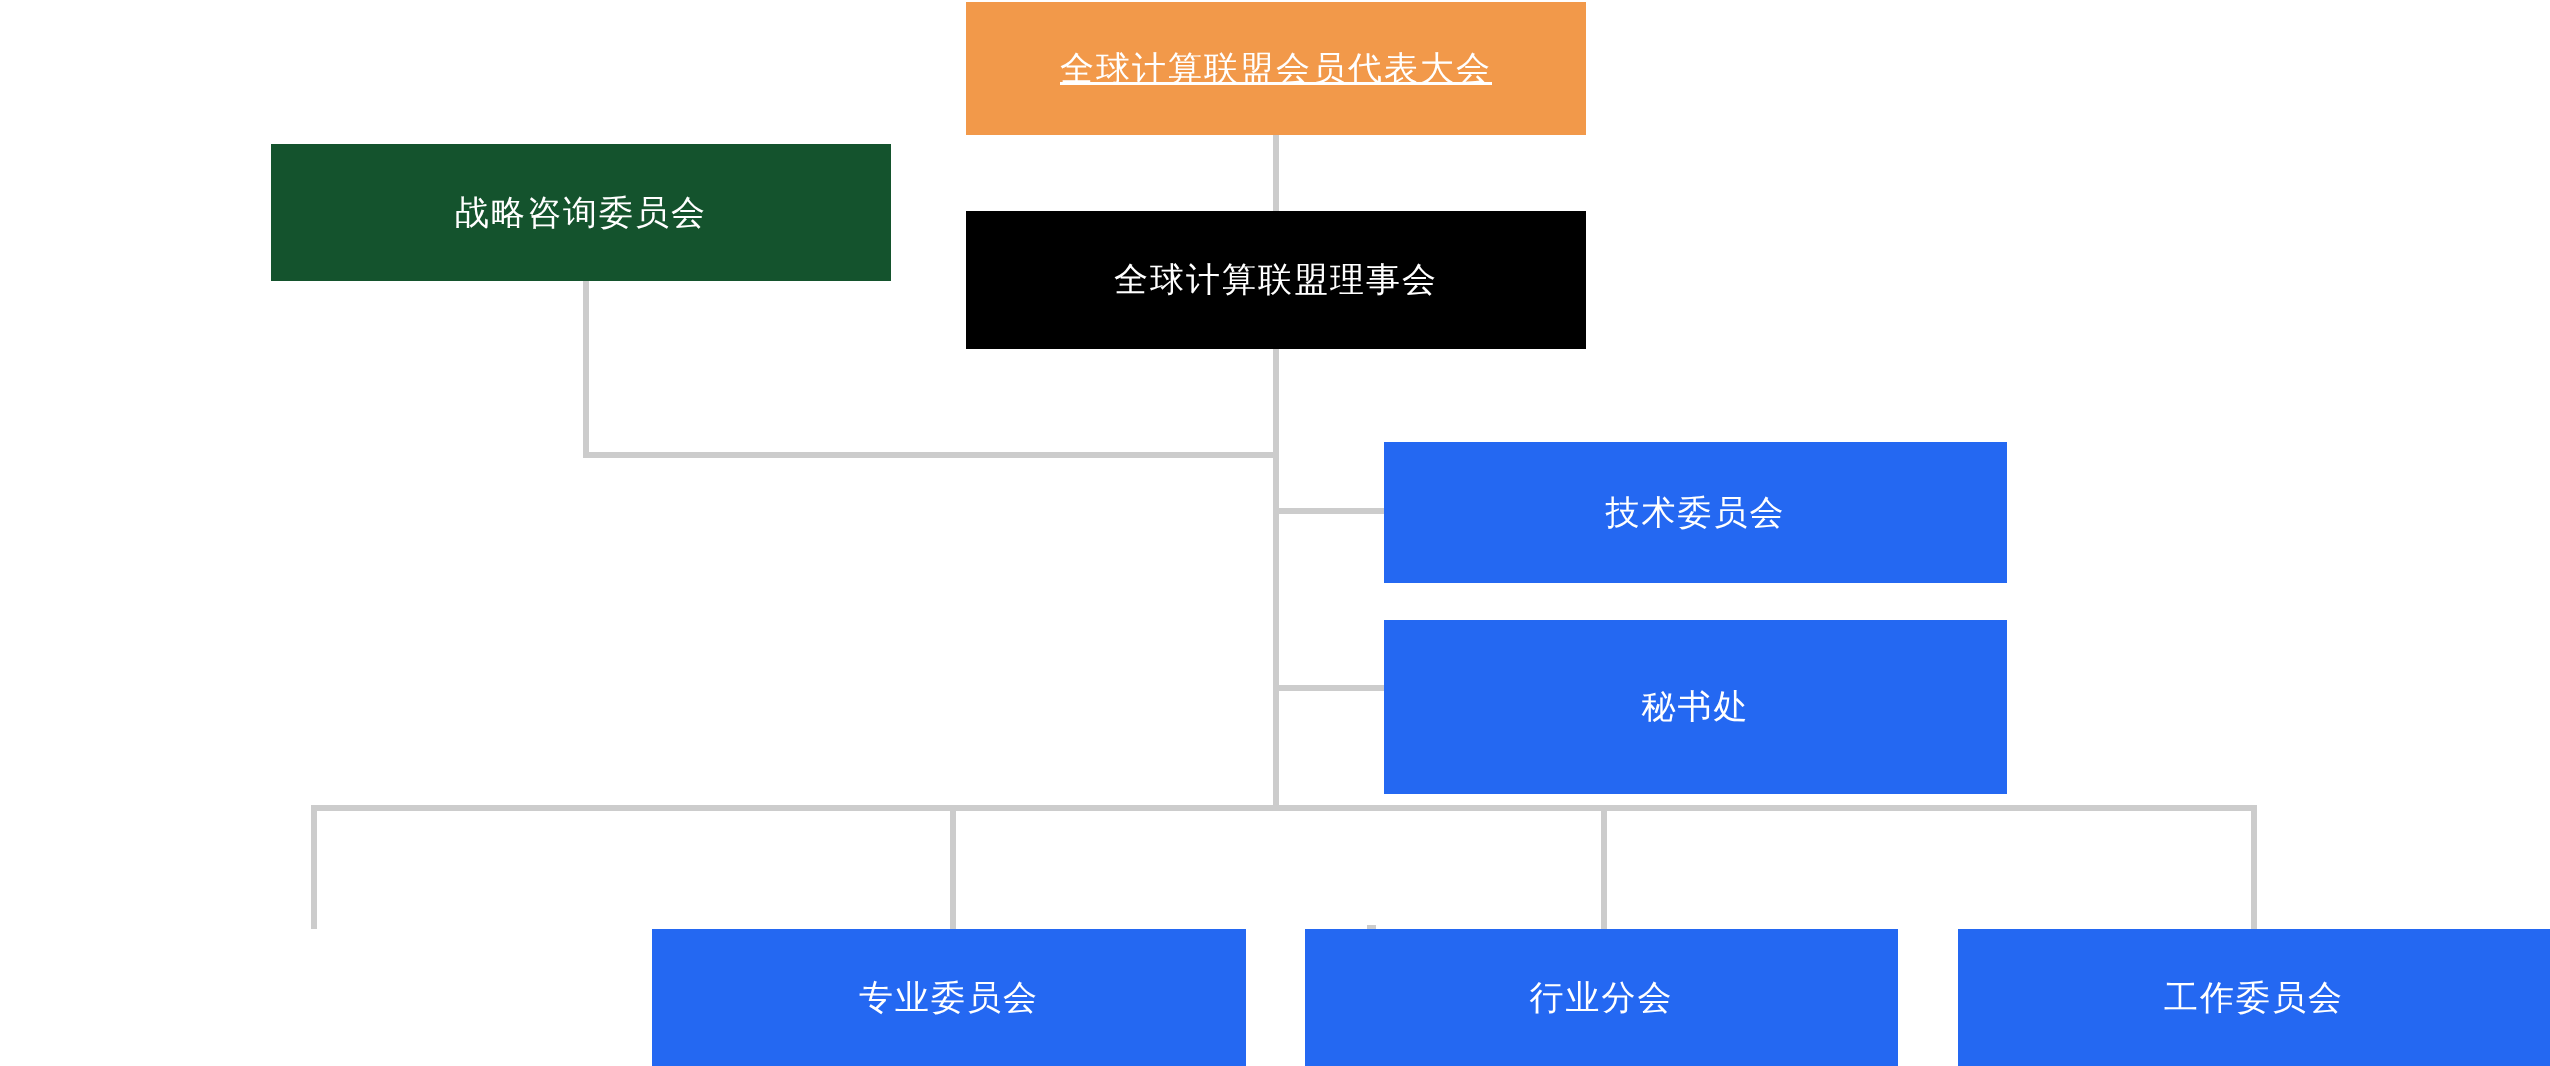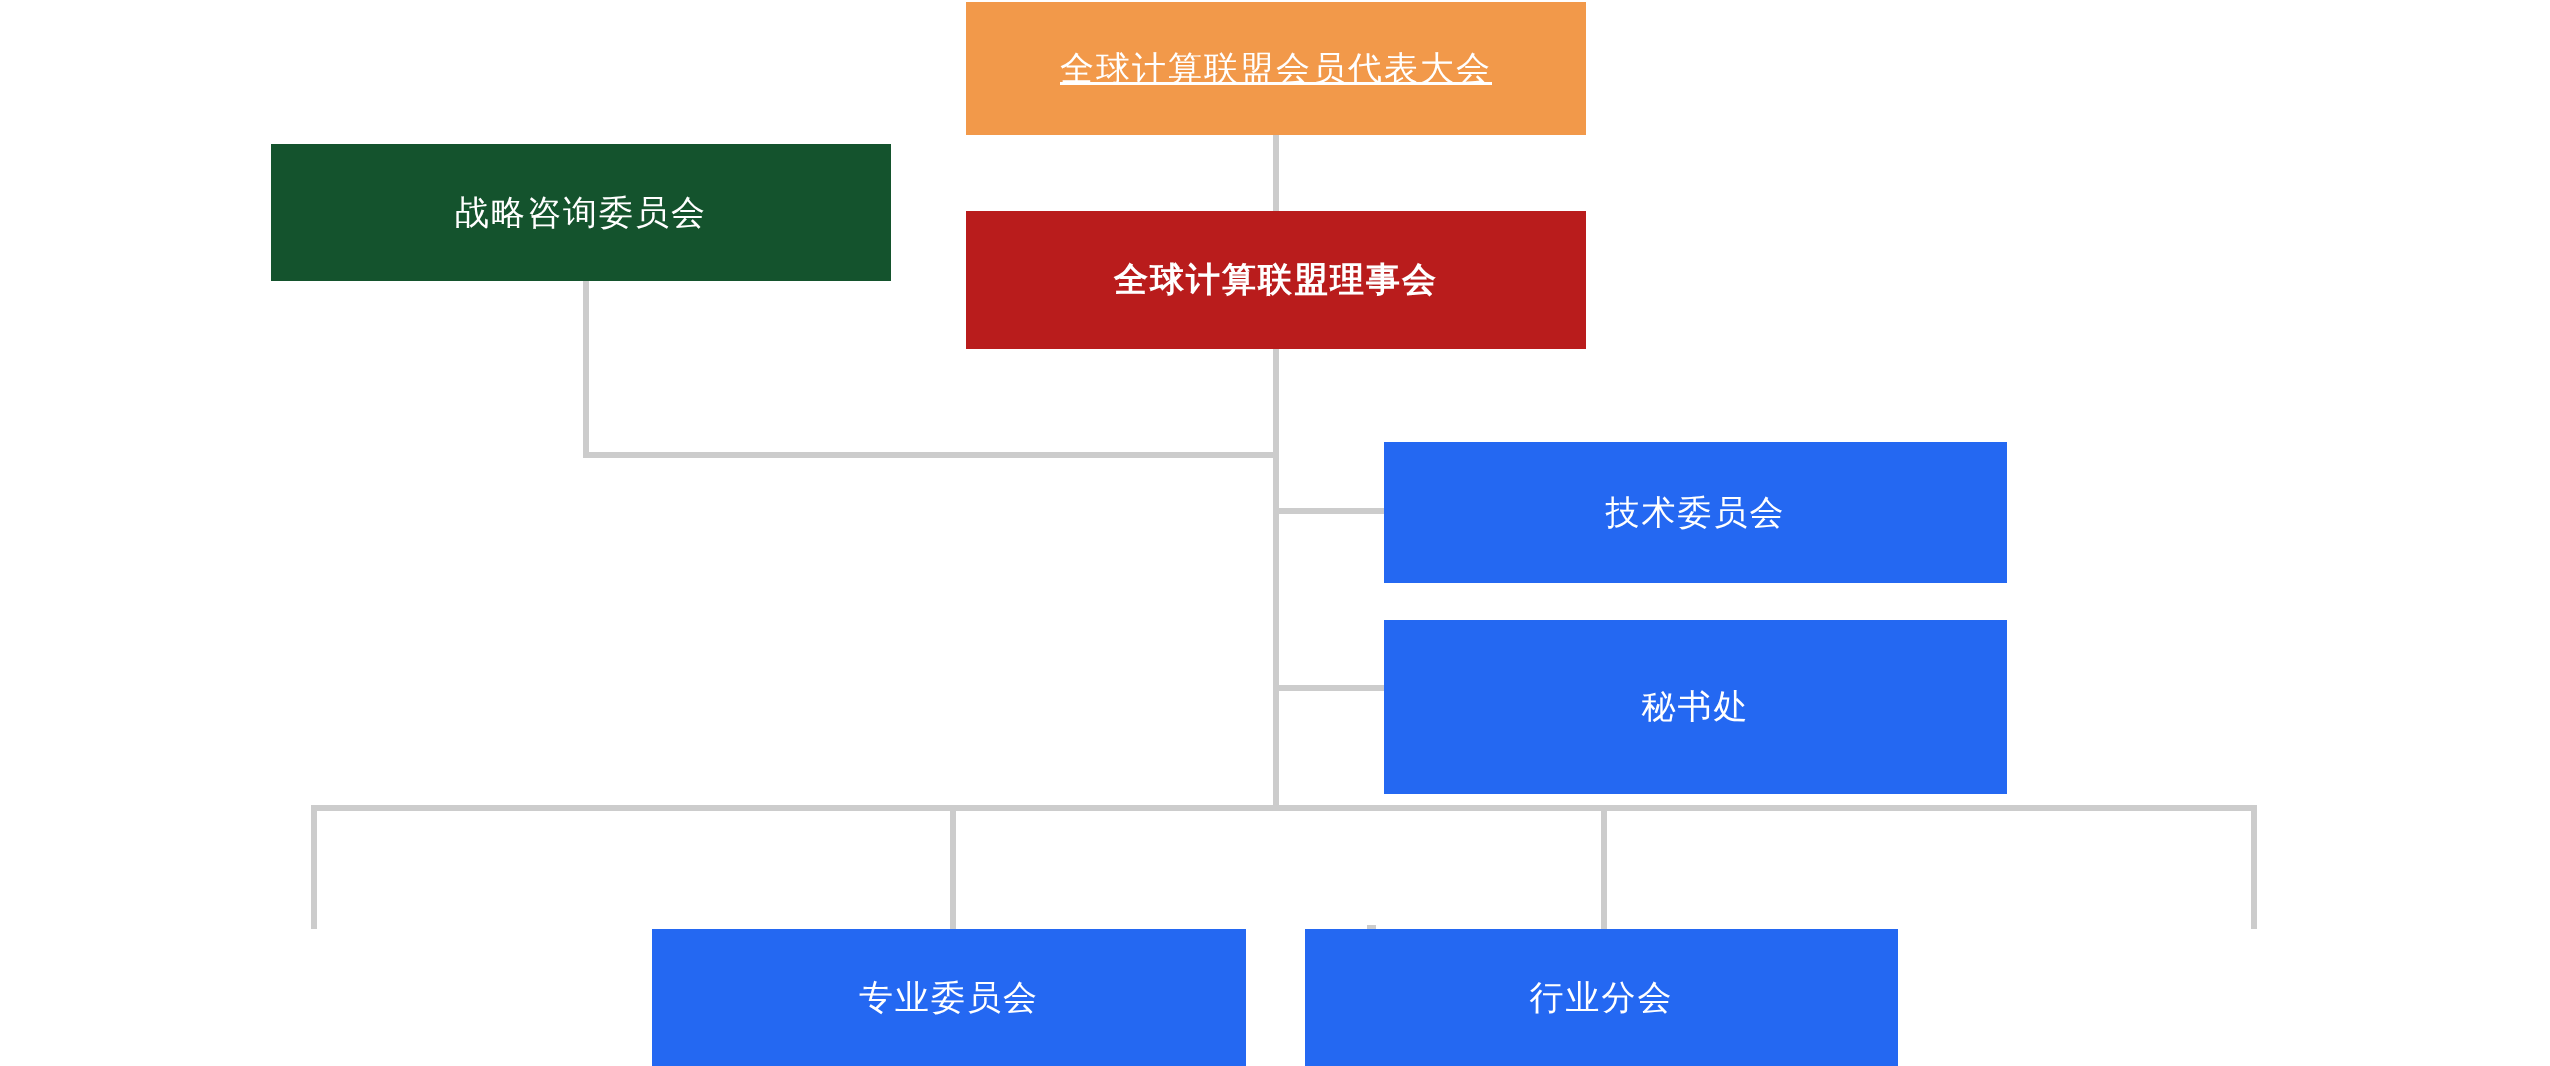--- a/index.html
+++ b/index.html
@@ -72,25 +72,26 @@
   <div class="connector c-drop-1" style="background-color: rgb(204, 204, 204);"></div>
   <div class="connector c-drop-2" style="background-color: rgb(204, 204, 204);"></div>
   <div class="connector c-drop-3" style="background-color: rgb(204, 204, 204);"></div>
   <div class="connector c-drop-4" style="background-color: rgb(204, 204, 204);"></div>
   <div class="connector c-artifact" style="background-color: rgb(204, 204, 204);"></div>
 
   <div class="node n-assembly" style="background-color: rgb(242, 153, 74);">全球计算联盟会员代表大会</div>
 
   <div class="node n-strategy" style="background-color: #14532d;">战略咨询委员会</div>
 
-  <div class="node n-council" style="background-color: #b91c1c; font-weight: bold;">全球计算联盟理事会</div>
+  <div class="node n-council" style="background-color: #000000;">全球计算联盟理事会</div>
 
   <div class="node n-tech" style="background-color: rgb(36, 104, 242);">技术委员会</div>
 
   <div class="node n-secretariat" style="background-color: rgb(36, 104, 242);">秘书处</div>
 
 
   <div class="node n-industry-branch" style="background-color: rgb(36, 104, 242);">行业分会</div>
 
   <div class="node n-professional" style="background-color: rgb(36, 104, 242);">专业委员会</div>
 
+  <div class="node n-working" style="background-color: rgb(36, 104, 242);">工作委员会</div>
 
 </div>
 
 </body></html>

